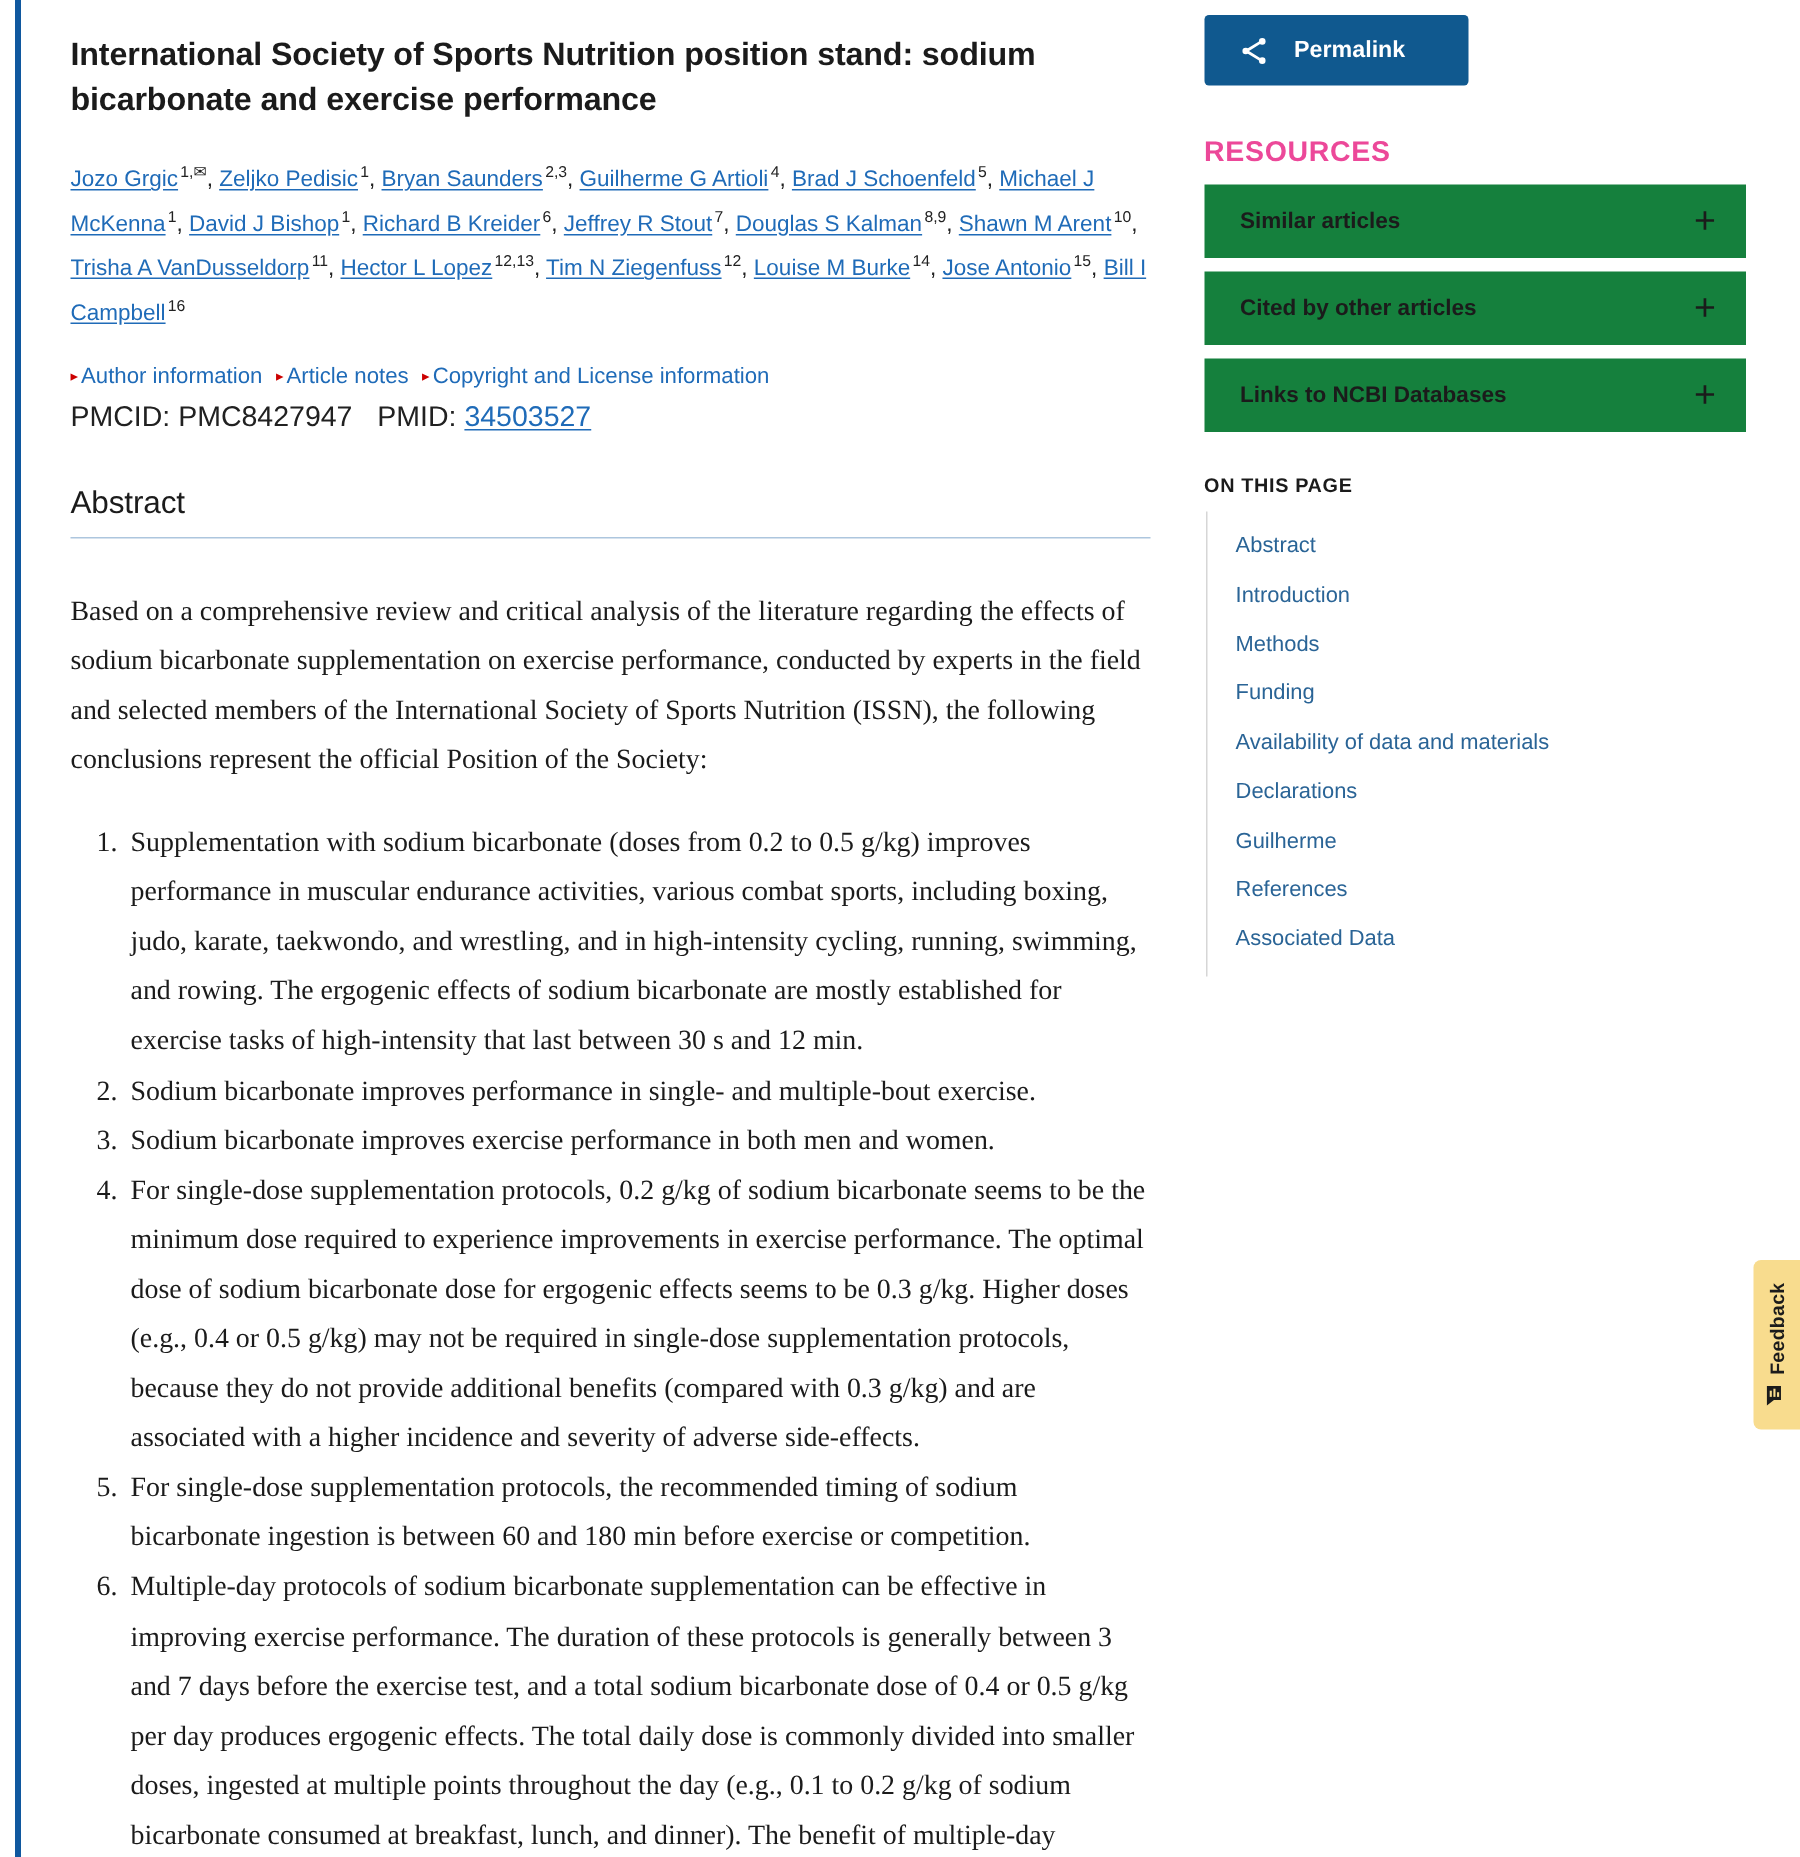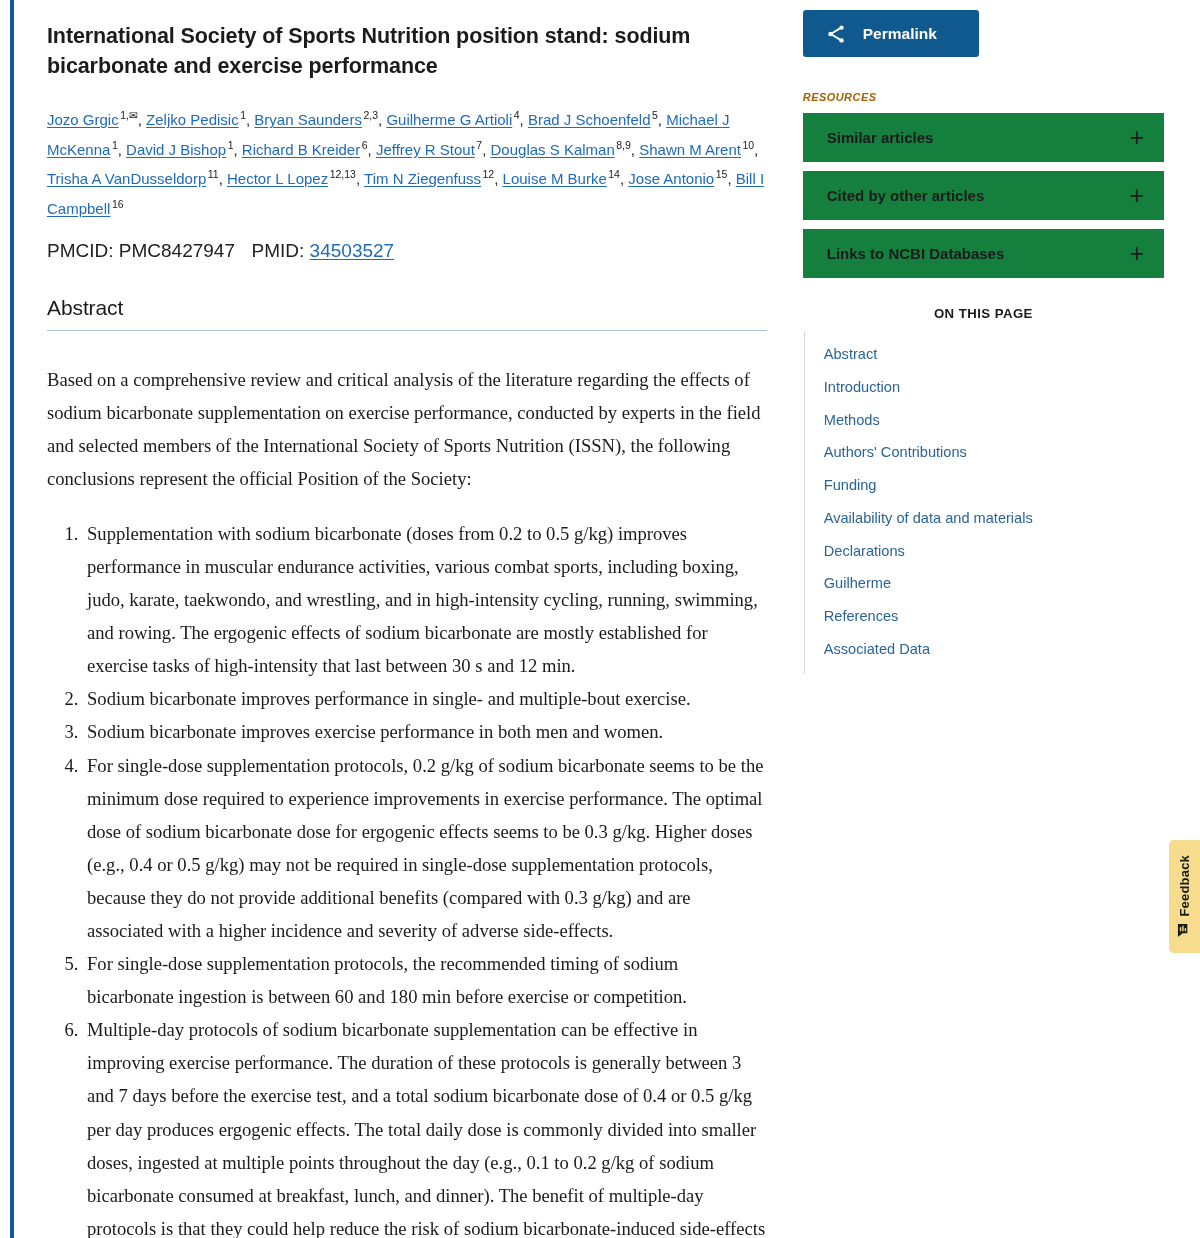--- a/index.html
+++ b/index.html
@@ -135,26 +135,25 @@
     height: 47px;
     font-size: 15.5px;
     font-weight: bold;
     font-family: "Liberation Sans", sans-serif;
     cursor: pointer;
     margin: 0 0 34px 3px;
   }
   .permalink-btn svg { display: block; }
 
   .side-head {
-    font-size: 11px;
+    font-size: 19px;
     font-weight: bold;
     letter-spacing: 0.45px;
-    color: #a16207;
+    color: #ec4899;
     margin: 0 0 10px 3px;
-    font-style: italic;
   }
 
   .accordion { margin: 0 0 0 3px; }
   .acc-row {
     background: #15803d;
     height: 49px;
     display: flex;
     align-items: center;
     justify-content: space-between;
     padding: 0 20px 0 24px;
@@ -172,21 +171,20 @@
     color: #1b1b1b;
     font-weight: 300;
   }
 
   .otp-head {
     font-size: 13.2px;
     font-weight: bold;
     letter-spacing: 0.45px;
     color: #1b1b1b;
     margin: 28px 0 10px 3px;
-    text-align: center;
   }
   .toc {
     border-left: 1px solid #d6d6d6;
     margin-left: 4px;
     padding: 7px 0 8px 0;
   }
   .toc a {
     display: block;
     font-size: 14.6px;
     color: #2a6496;
@@ -225,20 +223,21 @@
 <div class="left-rail"></div>
 
 <div class="page">
 
   <div class="main-col">
 
     <h1 class="art-title">International Society of Sports Nutrition position stand: sodium bicarbonate and exercise performance</h1>
 
     <div class="authors"><a href="#">Jozo Grgic</a><sup>1,✉</sup><span class="sep">, </span><a href="#">Zeljko Pedisic</a><sup>1</sup><span class="sep">, </span><a href="#">Bryan Saunders</a><sup>2,3</sup><span class="sep">, </span><a href="#">Guilherme G Artioli</a><sup>4</sup><span class="sep">, </span><a href="#">Brad J Schoenfeld</a><sup>5</sup><span class="sep">, </span><a href="#">Michael J McKenna</a><sup>1</sup><span class="sep">, </span><a href="#">David J Bishop</a><sup>1</sup><span class="sep">, </span><a href="#">Richard B Kreider</a><sup>6</sup><span class="sep">, </span><a href="#">Jeffrey R Stout</a><sup>7</sup><span class="sep">, </span><a href="#">Douglas S Kalman</a><sup>8,9</sup><span class="sep">, </span><a href="#">Shawn M Arent</a><sup>10</sup><span class="sep">, </span><a href="#">Trisha A VanDusseldorp</a><sup>11</sup><span class="sep">, </span><a href="#">Hector L Lopez</a><sup>12,13</sup><span class="sep">, </span><a href="#">Tim N Ziegenfuss</a><sup>12</sup><span class="sep">, </span><a href="#">Louise M Burke</a><sup>14</sup><span class="sep">, </span><a href="#">Jose Antonio</a><sup>15</sup><span class="sep">, </span><a href="#">Bill I Campbell</a><sup>16</sup></div>
 
+    <div class="meta-links"><span class="mi"><span class="caret">▸</span><a href="#">Author information</a></span><span class="mi"><span class="caret">▸</span><a href="#">Article notes</a></span><span class="mi"><span class="caret">▸</span><a href="#">Copyright and License information</a></span></div>
 
     <div class="ids">
       <span>PMCID:</span>
       <span> </span>
       <span>PMC8427947</span>
       <span class="spacer"></span>
       <span>PMID:</span>
       <span> </span>
       <a href="#" class="pmid-val">34503527</a>
     </div>
@@ -289,21 +288,20 @@
           <span class="acc-plus">+</span>
         </div>
       </div>
 
     <div class="otp-head">ON THIS PAGE</div>
 
     <nav class="toc">
         <a href="#">Abstract</a>
         <a href="#">Introduction</a>
         <a href="#">Methods</a>
-        <a href="#">Authors' Contributions</a>
         <a href="#">Funding</a>
         <a href="#">Availability of data and materials</a>
         <a href="#">Declarations</a>
         <a href="#">Guilherme</a>
         <a href="#">References</a>
         <a href="#">Associated Data</a>
       </nav>
   </div>
 </div>
 

